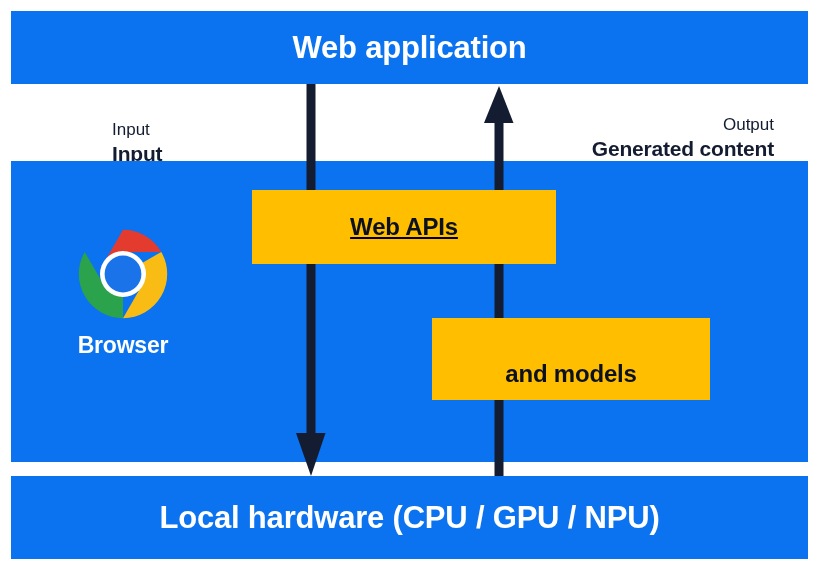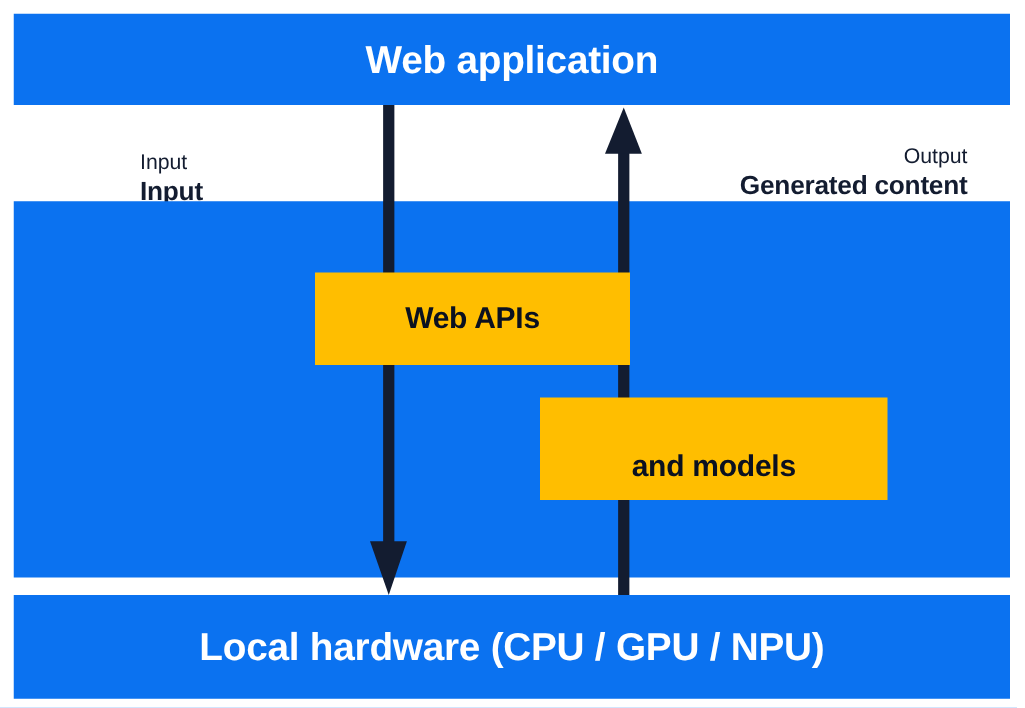--- a/index.html
+++ b/index.html
@@ -134,23 +134,24 @@
   .yellow-box-label {
     color: #0B1120;
     font-size: 24px;
     font-weight: bold;
     line-height: 1.28;
     letter-spacing: -0.2px;
     user-select: none;
   }
   #web-apis-box {
     left: 252px;
-    top: 218px;
-    width: 252px;
+    top: 190px;
+    width: 304px;
     height: 74px;
+    text-decoration: underline;
   }
   #builtin-box {
     left: 432px;
     top: 318px;
     width: 278px;
     height: 82px;
   }
 </style>
 </head>
 <body>
@@ -179,20 +180,35 @@
       <rect x="306.5" y="84" width="9" height="352" fill="#131C30"></rect>
       <polygon points="296,433 325.5,433 311,476" fill="#131C30"></polygon>
     </g>
 
     <g>
       <rect x="494.5" y="110" width="9" height="366" fill="#131C30"></rect>
       <polygon points="484,123 513.5,123 499,86" fill="#131C30"></polygon>
     </g>
   </svg>
 
+  <div id="browser-node">
+    <svg id="chrome-icon" width="92" height="92" viewBox="0 0 100 100" xmlns="http://www.w3.org/2000/svg">
+
+      <path d="M50 2 A48 48 0 0 1 91.6 26 L50 26 A24 24 0 0 0 29.2 38 Z" fill="#E33B2E"></path>
+
+      <path d="M91.6 26 A48 48 0 0 1 50 98 L70.8 62 A24 24 0 0 0 70.8 38 Z" fill="#F9BC15"></path>
+
+      <path d="M50 98 A48 48 0 0 1 8.4 26 L29.2 62 A24 24 0 0 0 50 74 Z" fill="#2BA24C"></path>
+
+      <circle cx="50" cy="50" r="25" fill="#FFFFFF"></circle>
+
+      <circle cx="50" cy="50" r="20" fill="#1A73E8"></circle>
+    </svg>
+    <span id="browser-label">Browser</span>
+  </div>
 
   <div class="yellow-box" id="web-apis-box">
     <span class="yellow-box-label">Web APIs</span>
   </div>
 
   <div class="yellow-box" id="builtin-box">
     <span class="yellow-box-label">
       <br>
       <span>and models</span>
     </span>

